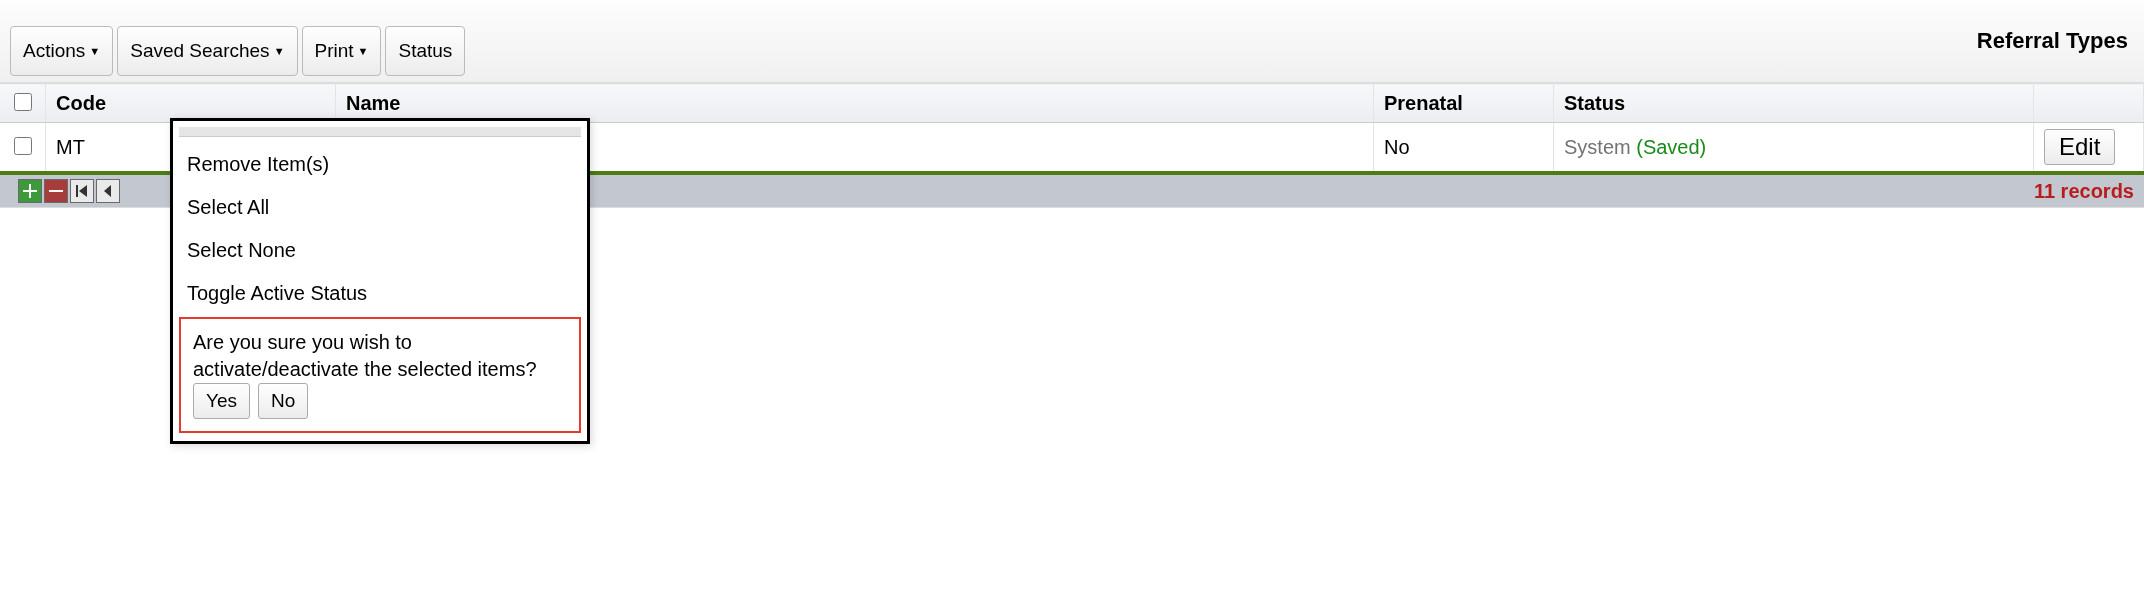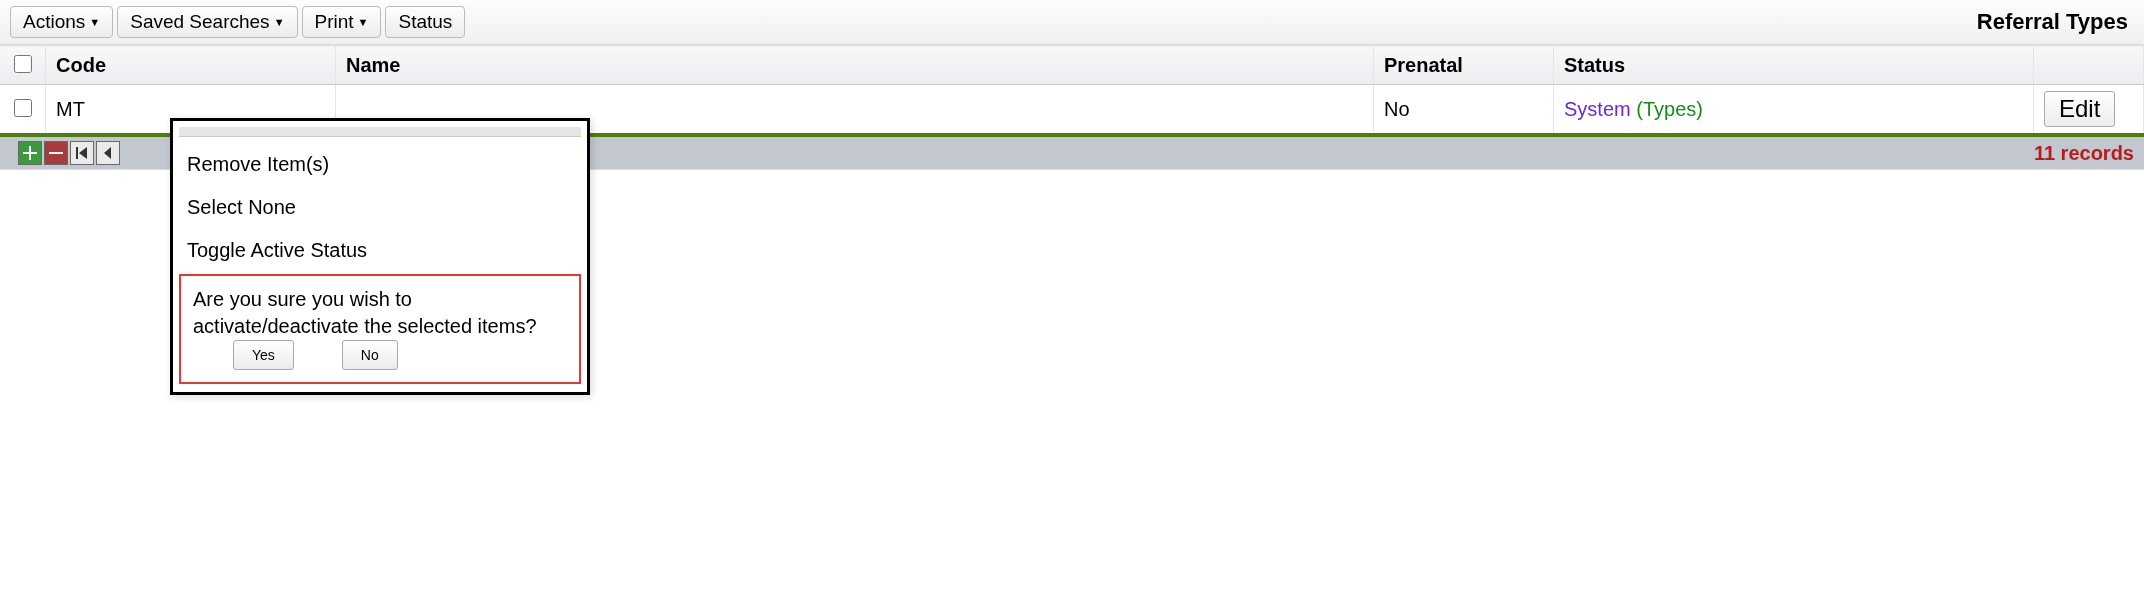--- a/index.html
+++ b/index.html
@@ -18,26 +18,27 @@
     border-bottom: 1px solid #ddd;
   }
   .toolbar-left {
     display: flex;
     gap: 4px;
   }
   .tb-btn {
     border: 1px solid #bbb;
     background: linear-gradient(#fefefe, #ececec);
     border-radius: 4px;
-    padding: 4px 12px;
+    padding: 13px 12px;
     font-size: 19px;
     cursor: pointer;
     display: inline-flex;
     align-items: center;
     gap: 4px;
+    margin-top: 20px;
   }
   .tb-btn .caret {
     font-size: 11px;
   }
   .toolbar-title {
     margin-left: auto;
     font-weight: bold;
     font-size: 22px;
     padding-right: 6px;
   }
@@ -64,21 +65,21 @@
   .status-col { width: 480px; }
   .edit-col { width: 110px; text-align: center; }
   .edit-col button {
     border: 1px solid #aaa;
     background: linear-gradient(#fefefe, #ececec);
     border-radius: 3px;
     padding: 3px 14px;
     font-size: 24px;
     cursor: pointer;
   }
-  .status-system { color: #6d28d9; }
+  .status-system { color: #737373; }
   .status-active { color: #1a8a1a; }
   .footer-row {
     background: #c3c7cf;
     display: flex;
     align-items: center;
     padding: 4px 10px 4px 18px;
     border-bottom: 1px solid #ddd;
   }
   .footer-icons {
     display: flex;
@@ -134,24 +135,23 @@
     line-height: 1.35;
   }
   .confirm-buttons {
     display: flex;
     gap: 8px;
   }
   .confirm-buttons button {
     border: 1px solid #aaa;
     background: linear-gradient(#fefefe, #ececec);
     border-radius: 3px;
-    padding: 6px 18px;
-    font-size: 14px;
-    cursor: pointer;
-    margin-left: 40px;
+    padding: 6px 12px;
+    font-size: 19px;
+    cursor: pointer;
   }
   input[type=checkbox] {
     width: 18px;
     height: 18px;
   }
 </style>
 </head>
 <body>
 
 <div class="toolbar">
@@ -191,21 +191,21 @@
   <tbody>
     <tr>
       <td class="chk-col">
         <input type="checkbox" style="">
       </td>
       <td class="code-col">MT</td>
       <td></td>
       <td class="prenatal-col">No</td>
       <td class="status-col">
         <span class="status-system">System</span>
-        <span class="status-active">(Types)</span>
+        <span class="status-active">(Saved)</span>
       </td>
       <td class="edit-col">
         <button>Edit</button>
       </td>
     </tr>
   </tbody>
 </table>
 
 <div class="footer-row">
   <div class="footer-icons">
@@ -230,20 +230,21 @@
           <path d="M10 1 L3 7 L10 13 Z" fill="#333"></path>
         </svg>
     </div>
   </div>
   <div class="footer-count">11 records</div>
 </div>
 
 <div class="menu-popup">
   <div class="menu-header-bar"></div>
   <div class="menu-item">Remove Item(s)</div>
+  <div class="menu-item">Select All</div>
   <div class="menu-item">Select None</div>
   <div class="menu-item">Toggle Active Status</div>
   <div class="confirm-box">
     <div class="confirm-text">Are you sure you wish to activate/deactivate the selected items?</div>
     <div class="confirm-buttons">
       <button>Yes</button>
       <button>No</button>
     </div>
   </div>
 </div>

